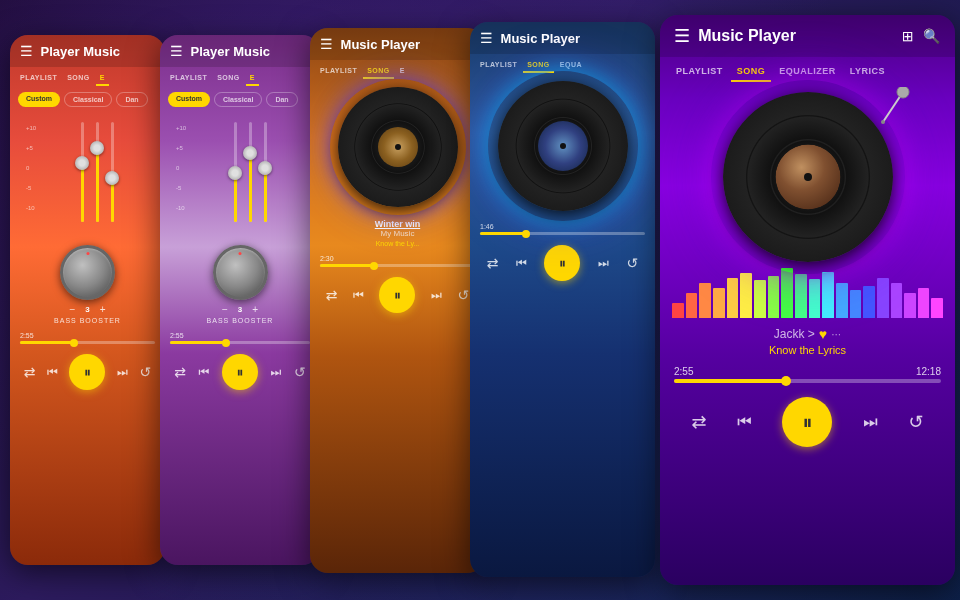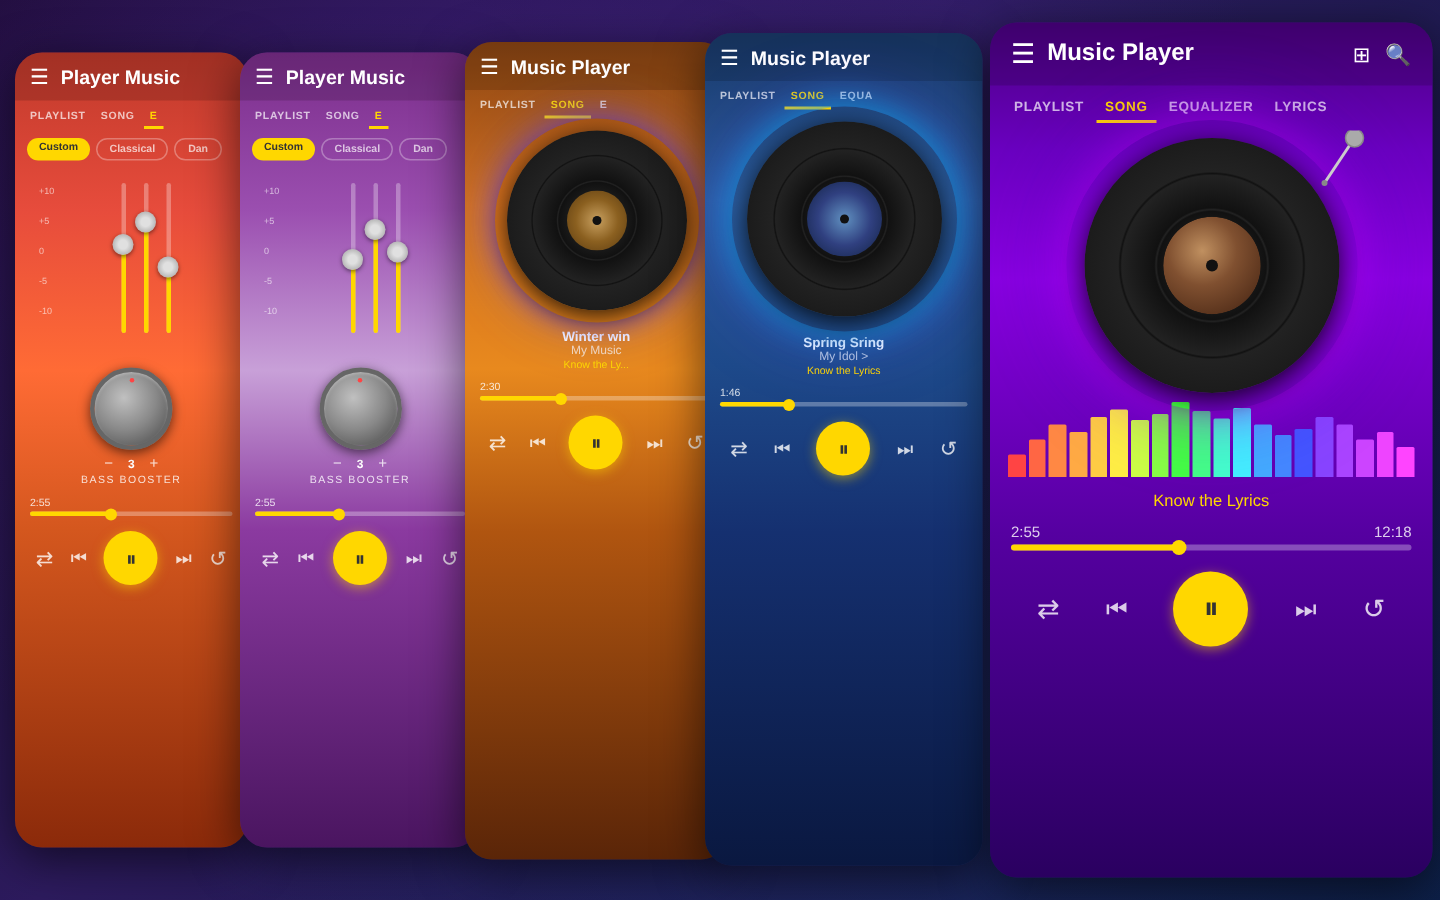--- a/index.html
+++ b/index.html
@@ -396,20 +396,21 @@
     
     .song-info {
       text-align: center;
       padding: 4px 8px;
     }
 
     .song-title {
       color: white;
       font-size: 9px;
       font-weight: bold;
+      text-decoration: underline;
     }
 
     .song-artist {
       color: rgba(255,255,255,0.7);
       font-size: 8px;
     }
 
     .song-link {
       color: #ffd700;
       font-size: 7px;
@@ -746,25 +747,20 @@
         <div style="position:absolute;inset:-10px;border-radius:50%;box-shadow:0 0 25px rgba(0,200,255,0.7), 0 0 50px rgba(100,50,255,0.4);"></div>
         <div class="vinyl" style="width:130px;height:130px;">
           <div class="vinyl-center" style="width:50px;height:50px;">
             <div style="width:100%;height:100%;background:radial-gradient(circle, #6090c0 0%, #304080 50%, #102040 100%);"></div>
           </div>
           <div class="vinyl-hole"></div>
         </div>
       </div>
     </div>
 
-    <div class="song-info">
-      <div class="song-title">Spring Sring</div>
-      <div class="song-artist">My Idol &gt;</div>
-      <div class="song-link">Know the Lyrics</div>
-    </div>
 
     <div class="progress-section">
       <div class="progress-time">
         <span>1:46</span>
       </div>
       <div class="progress-track">
         <div class="progress-fill" style="width:28%;"></div>
         <div class="progress-thumb" style="left:28%;"></div>
       </div>
     </div>
@@ -833,20 +829,25 @@
         <div class="spec-bar" style="height: 28px; background: rgb(68, 136, 255);"></div>
         <div class="spec-bar" style="height: 32px; background: rgb(68, 85, 255);"></div>
         <div class="spec-bar" style="height: 40px; background: rgb(136, 68, 255);"></div>
         <div class="spec-bar" style="height: 35px; background: rgb(170, 68, 255);"></div>
         <div class="spec-bar" style="height: 25px; background: rgb(204, 68, 255);"></div>
         <div class="spec-bar" style="height: 30px; background: rgb(238, 68, 255);"></div>
         <div class="spec-bar" style="height: 20px; background: rgb(255, 68, 255);"></div>
       </div>
 
     <div class="song-info" style="padding:4px 14px;">
+      <div class="artist-row">
+        <span class="song-artist" style="font-size:12px;">Jackk &gt;</span>
+        <span class="action-btn">♥</span>
+        <span class="action-btn more" style="font-size:10px;color:rgba(255,255,255,0.6);">···</span>
+      </div>
       <div class="song-link" style="font-size:11px;">Know the Lyrics</div>
     </div>
 
     <div class="progress-section">
       <div class="progress-time" style="font-size:10px;">
         <span>2:55</span>
         <span>12:18</span>
       </div>
       <div class="progress-track" style="height:4px;">
         <div class="progress-fill" style="width:42%;"></div>

